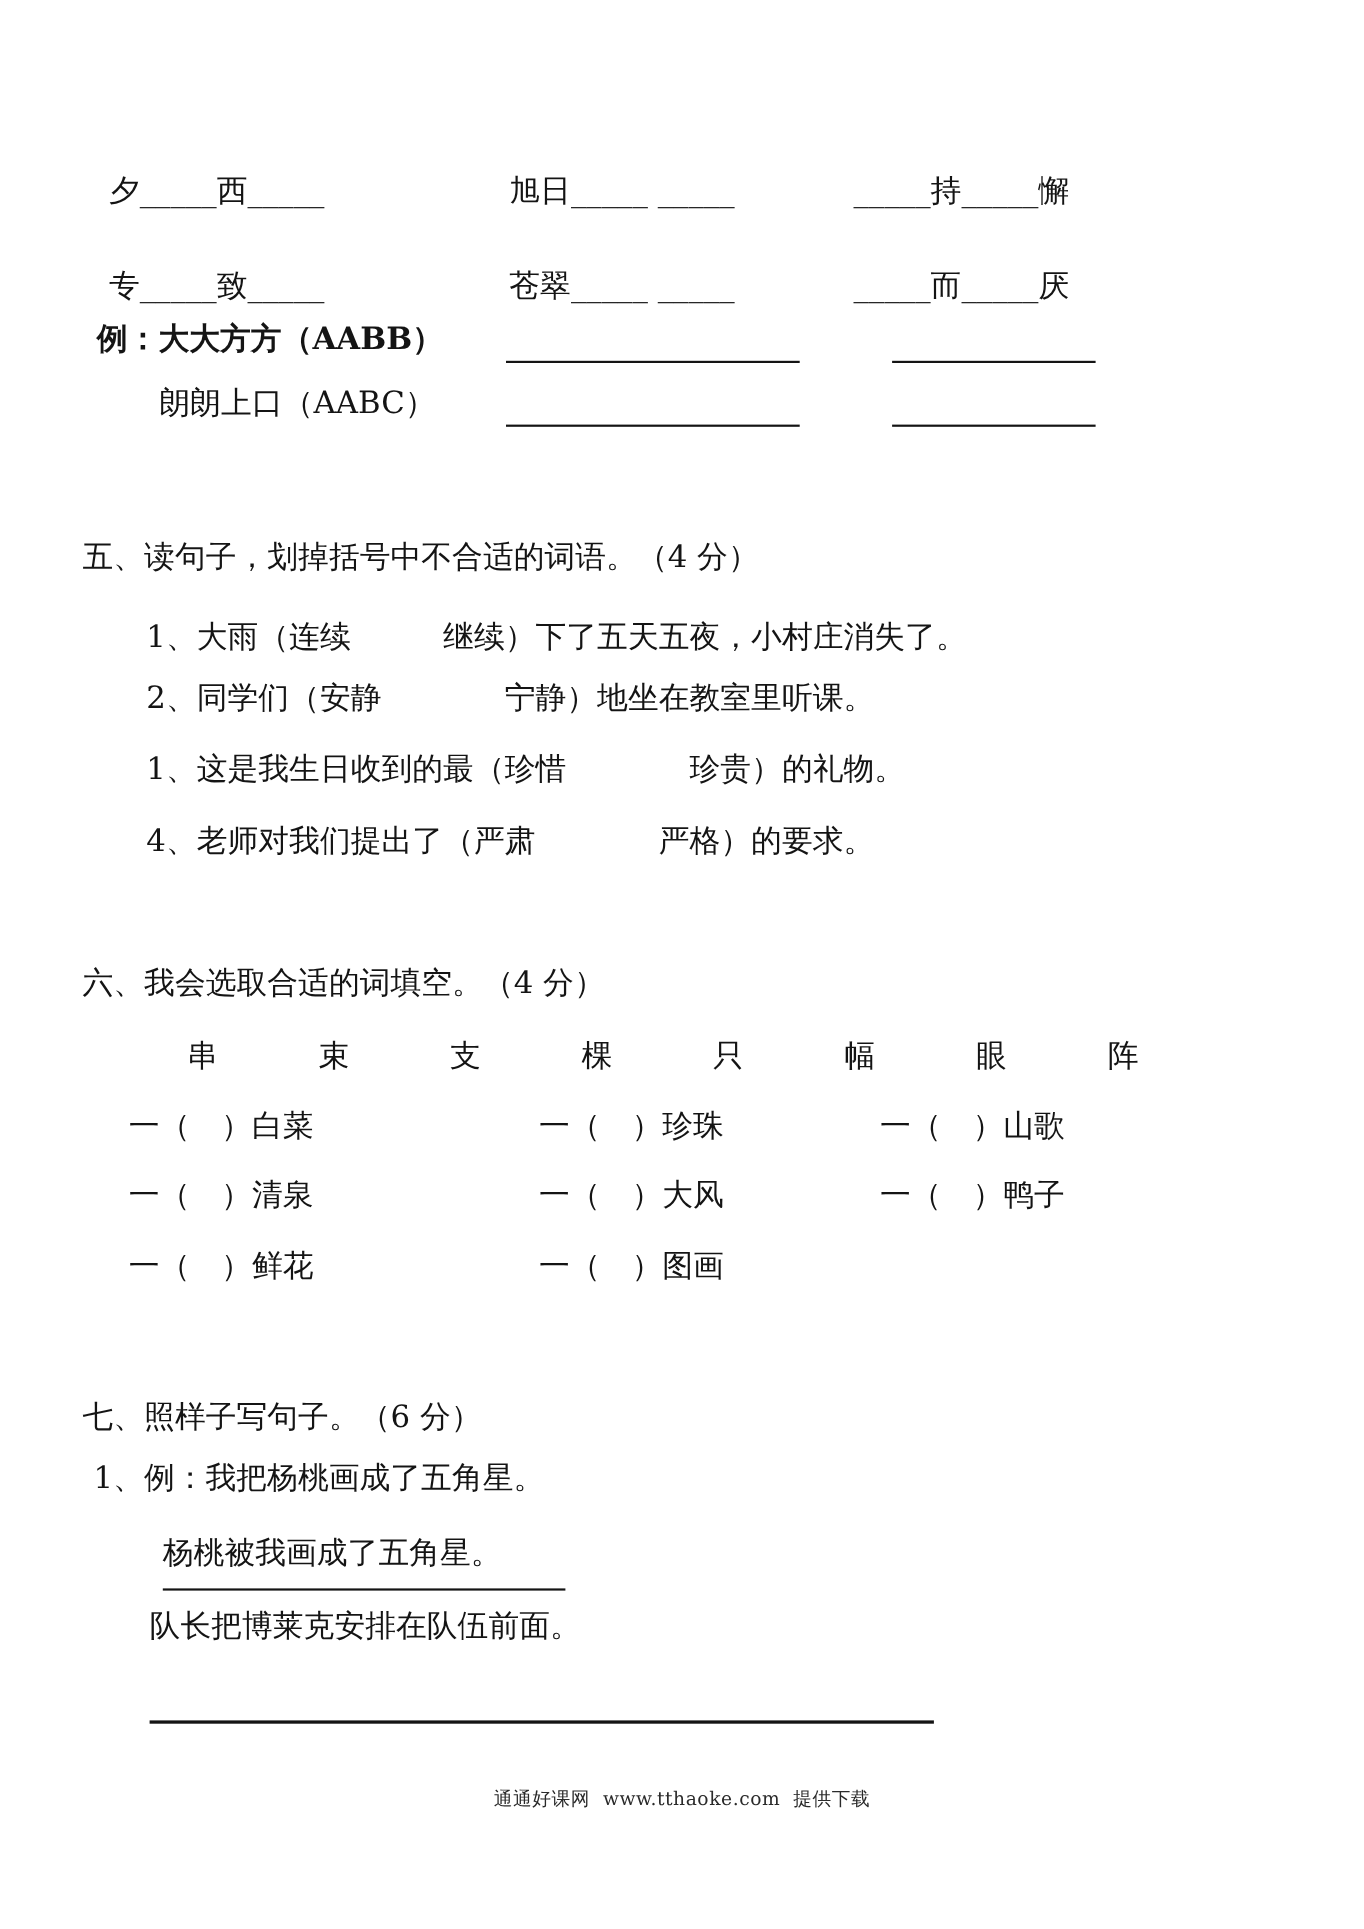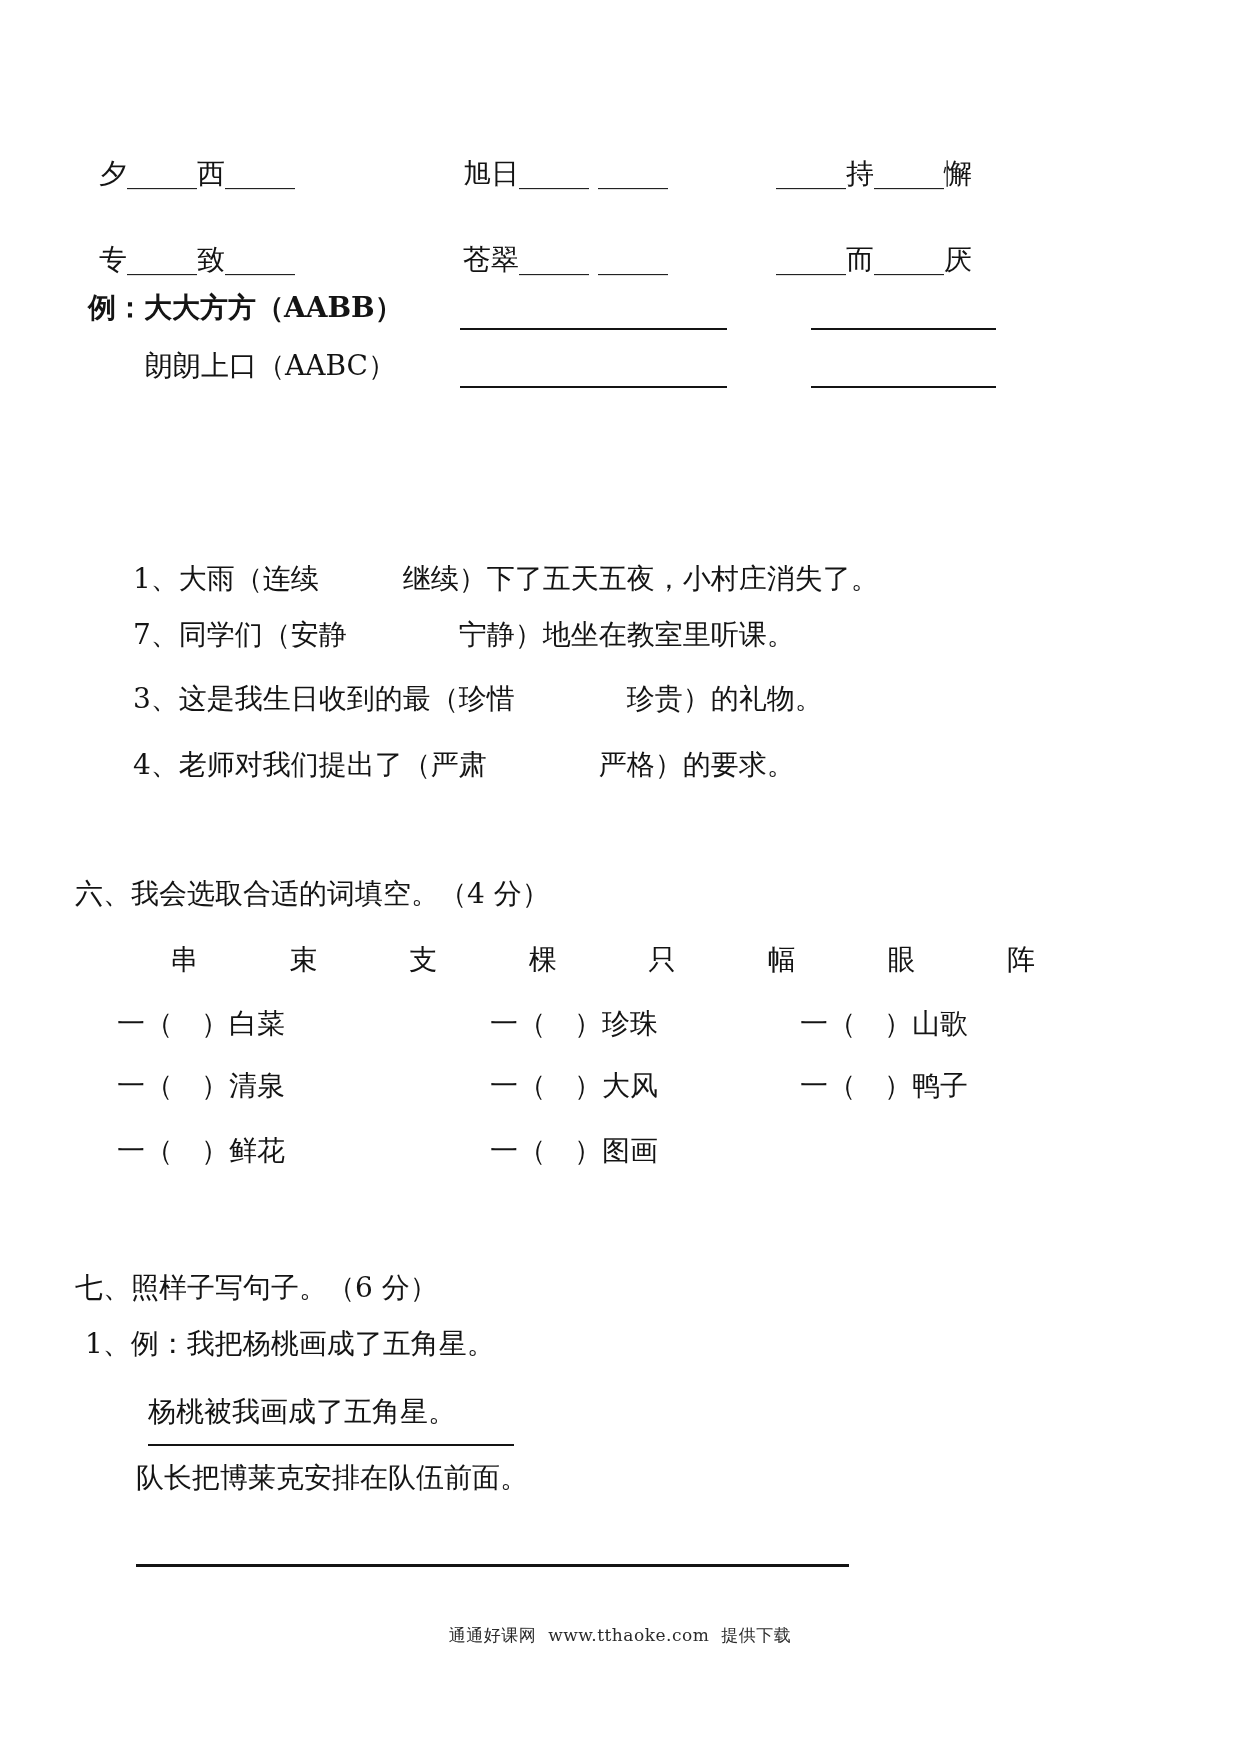--- a/index.html
+++ b/index.html
@@ -65,23 +65,24 @@
   <div class="line" style="left:776px; top:242px;">_____而_____厌</div>
 
   <div class="line" style="left:88px; top:290px;font-weight:bold;">例：大大方方（AABB）</div>
   <div class="blank" style="left:460px; top:294px; width:267px;"></div>
   <div class="blank" style="left:811px; top:294px; width:185px;"></div>
 
   <div class="line" style="left:145px; top:348px;">朗朗上口（AABC）</div>
   <div class="blank" style="left:460px; top:352px; width:267px;"></div>
   <div class="blank" style="left:811px; top:352px; width:185px;"></div>
 
+  <div class="line" style="left:75px; top:488px;">五、读句子，划掉括号中不合适的词语。（4 分）</div>
   <div class="line" style="left:133px; top:551px;margin-top:10px;">1、大雨（连续　　　继续）下了五天五夜，小村庄消失了。</div>
-  <div class="line" style="left:133px; top:617px;">7、同学们（安静　　　　宁静）地坐在教室里听课。</div>
-  <div class="line" style="left:133px; top:681px;">3、这是我生日收到的最（珍惜　　　　珍贵）的礼物。</div>
+  <div class="line" style="left:133px; top:617px;">2、同学们（安静　　　　宁静）地坐在教室里听课。</div>
+  <div class="line" style="left:133px; top:681px;">1、这是我生日收到的最（珍惜　　　　珍贵）的礼物。</div>
   <div class="line" style="left:133px; top:747px;">4、老师对我们提出了（严肃　　　　严格）的要求。</div>
 
   <div class="line" style="left:75px; top:876px;">六、我会选取合适的词填空。（4 分）</div>
 
   <div class="wordbank" style="left:170px; top:941px; width:865px;">
     <span>串</span>
     <span>束</span>
     <span>支</span>
     <span>棵</span>
     <span>只</span>

